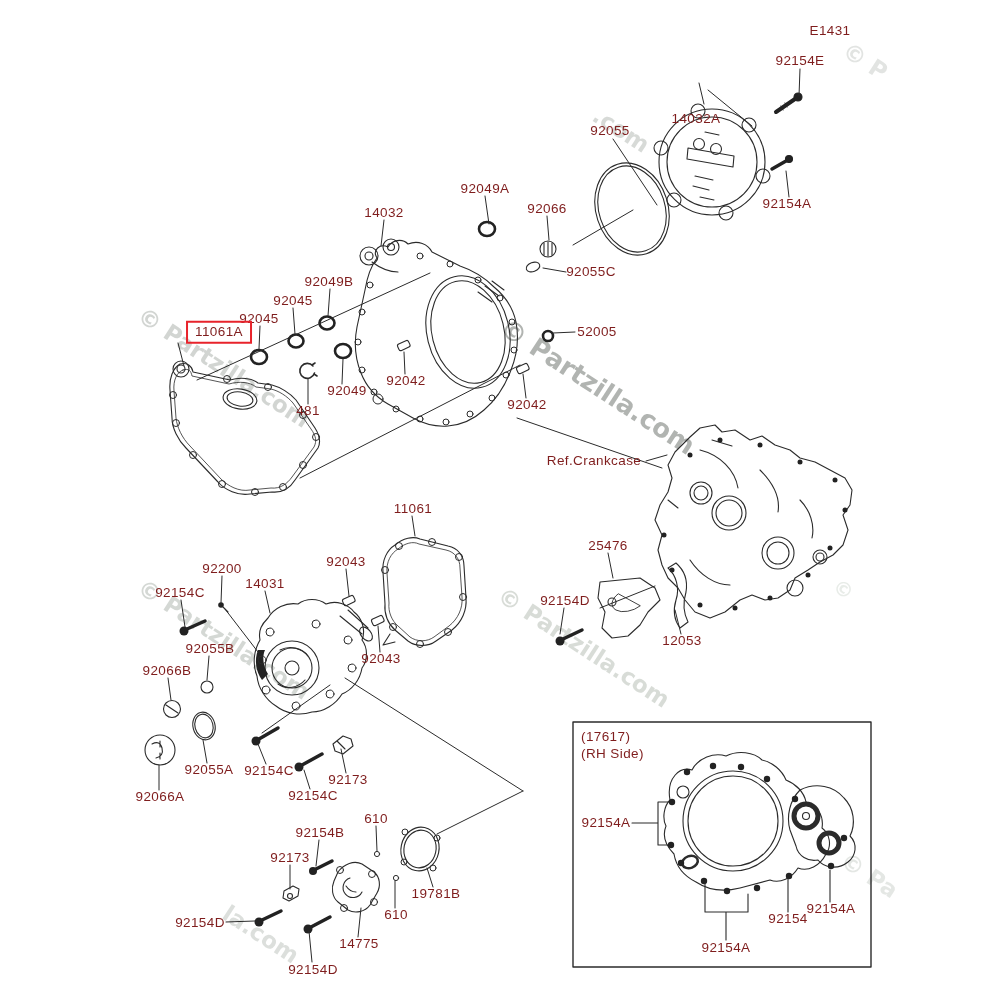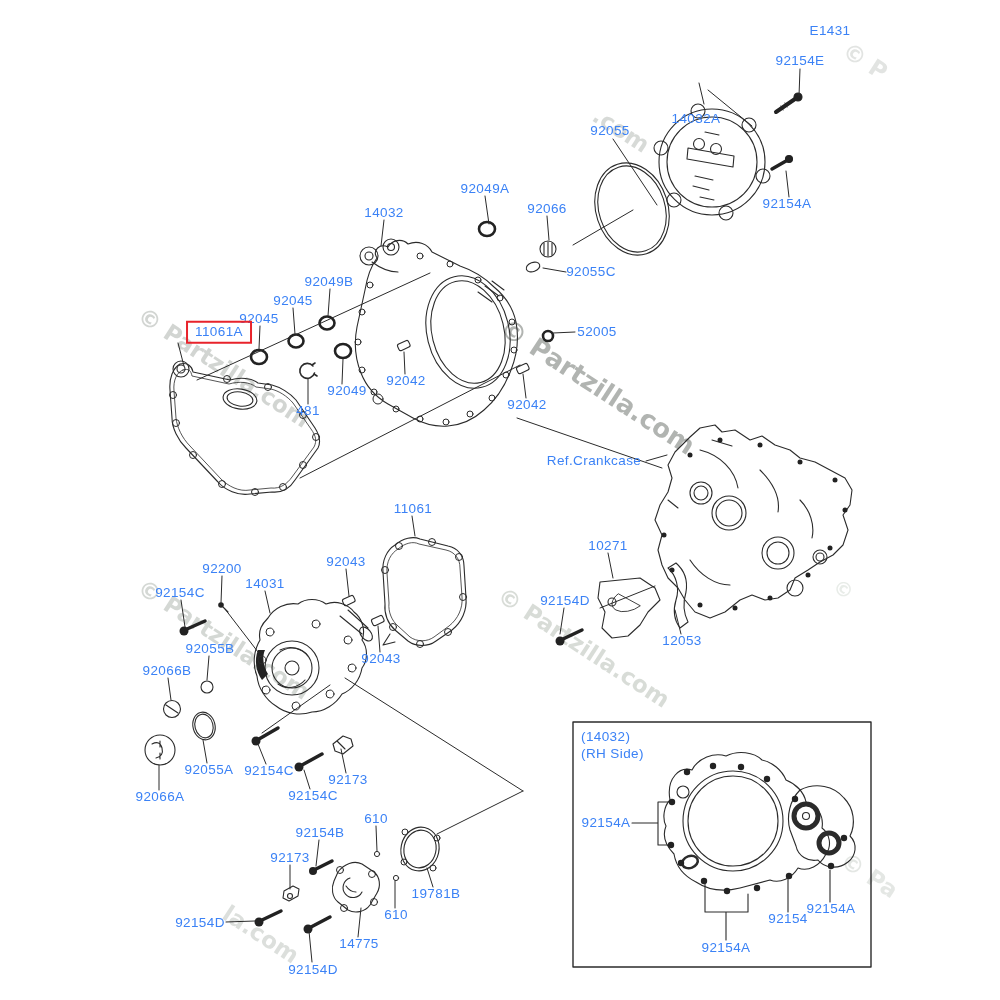--- a/index.html
+++ b/index.html
@@ -1,20 +1,20 @@
 <!DOCTYPE html>
 <html><head>
 <meta charset="utf-8">
 <style>
   html,body{margin:0;padding:0;background:#fff;}
   .stage{position:relative;width:1000px;height:1000px;background:#ffffff;overflow:hidden;
          font-family:"Liberation Sans",sans-serif;}
   .stage svg{position:absolute;left:0;top:0;}
   .lbl{position:absolute;transform:translate(-50%,-50%);font-size:13.5px;line-height:1;
-       color:#3b82f6;letter-spacing:.4px;white-space:nowrap;z-index:3;}
+       color:#7f1d1d;letter-spacing:.4px;white-space:nowrap;z-index:3;}
   .lbl.anchor-start{transform:translate(0,-50%);}
   .lbl.highlight{border:2.5px solid #e8232b;padding:2px 7px 3px 7px;background:transparent;}
   .wm{position:absolute;z-index:1;white-space:nowrap;font-family:"DejaVu Sans",sans-serif;
       font-weight:600;transform-origin:0 50%;transform:rotate(33deg);pointer-events:none;}
   .art{z-index:2;}
 </style>
 </head>
 <body>
 
 <div class="stage">
@@ -346,21 +346,21 @@
       <div class="lbl" style="left: 329px; top: 282px;">92049B</div>
       <div class="lbl" style="left: 293px; top: 301px;">92045</div>
       <div class="lbl" style="left: 259px; top: 319px;">92045</div>
       <div class="lbl highlight" style="left: 178px; top: 332px; margin-left: 41px;">11061A</div>
       <div class="lbl" style="left: 308px; top: 411px;">481</div>
       <div class="lbl" style="left: 347px; top: 391px;">92049</div>
       <div class="lbl" style="left: 406px; top: 381px;">92042</div>
       <div class="lbl" style="left: 527px; top: 405px;">92042</div>
       <div class="lbl" style="left: 594px; top: 461px;">Ref.Crankcase</div>
       <div class="lbl" style="left: 413px; top: 509px;">11061</div>
-      <div class="lbl" style="left: 608px; top: 546px;">10271</div>
+      <div class="lbl" style="left: 608px; top: 546px;">25476</div>
       <div class="lbl" style="left: 565px; top: 601px;">92154D</div>
       <div class="lbl" style="left: 682px; top: 641px;">12053</div>
       <div class="lbl" style="left: 346px; top: 562px;">92043</div>
       <div class="lbl" style="left: 222px; top: 569px;">92200</div>
       <div class="lbl" style="left: 265px; top: 584px;">14031</div>
       <div class="lbl" style="left: 180px; top: 593px;">92154C</div>
       <div class="lbl" style="left: 210px; top: 649px;">92055B</div>
       <div class="lbl" style="left: 167px; top: 671px;">92066B</div>
       <div class="lbl" style="left: 381px; top: 659px;">92043</div>
       <div class="lbl" style="left: 209px; top: 770px; text-align: center;">92055A</div>
@@ -369,20 +369,20 @@
       <div class="lbl" style="left: 313px; top: 796px;">92154C</div>
       <div class="lbl" style="left: 160px; top: 797px;">92066A</div>
       <div class="lbl" style="left: 376px; top: 819px;">610</div>
       <div class="lbl" style="left: 320px; top: 833px;">92154B</div>
       <div class="lbl" style="left: 290px; top: 858px;">92173</div>
       <div class="lbl" style="left: 436px; top: 894px;">19781B</div>
       <div class="lbl" style="left: 396px; top: 915px;">610</div>
       <div class="lbl" style="left: 200px; top: 923px;">92154D</div>
       <div class="lbl" style="left: 359px; top: 944px;">14775</div>
       <div class="lbl" style="left: 313px; top: 970px;">92154D</div>
-      <div class="lbl anchor-start" style="left: 581px; top: 737px;">(14032)</div>
+      <div class="lbl anchor-start" style="left: 581px; top: 737px;">(17617)</div>
       <div class="lbl anchor-start" style="left: 581px; top: 754px;">(RH Side)</div>
       <div class="lbl" style="left: 606px; top: 823px;">92154A</div>
       <div class="lbl" style="left: 788px; top: 919px;">92154</div>
       <div class="lbl" style="left: 831px; top: 909px;">92154A</div>
       <div class="lbl" style="left: 726px; top: 948px;">92154A</div>
     </div>
 </div>
 
 </body></html>

